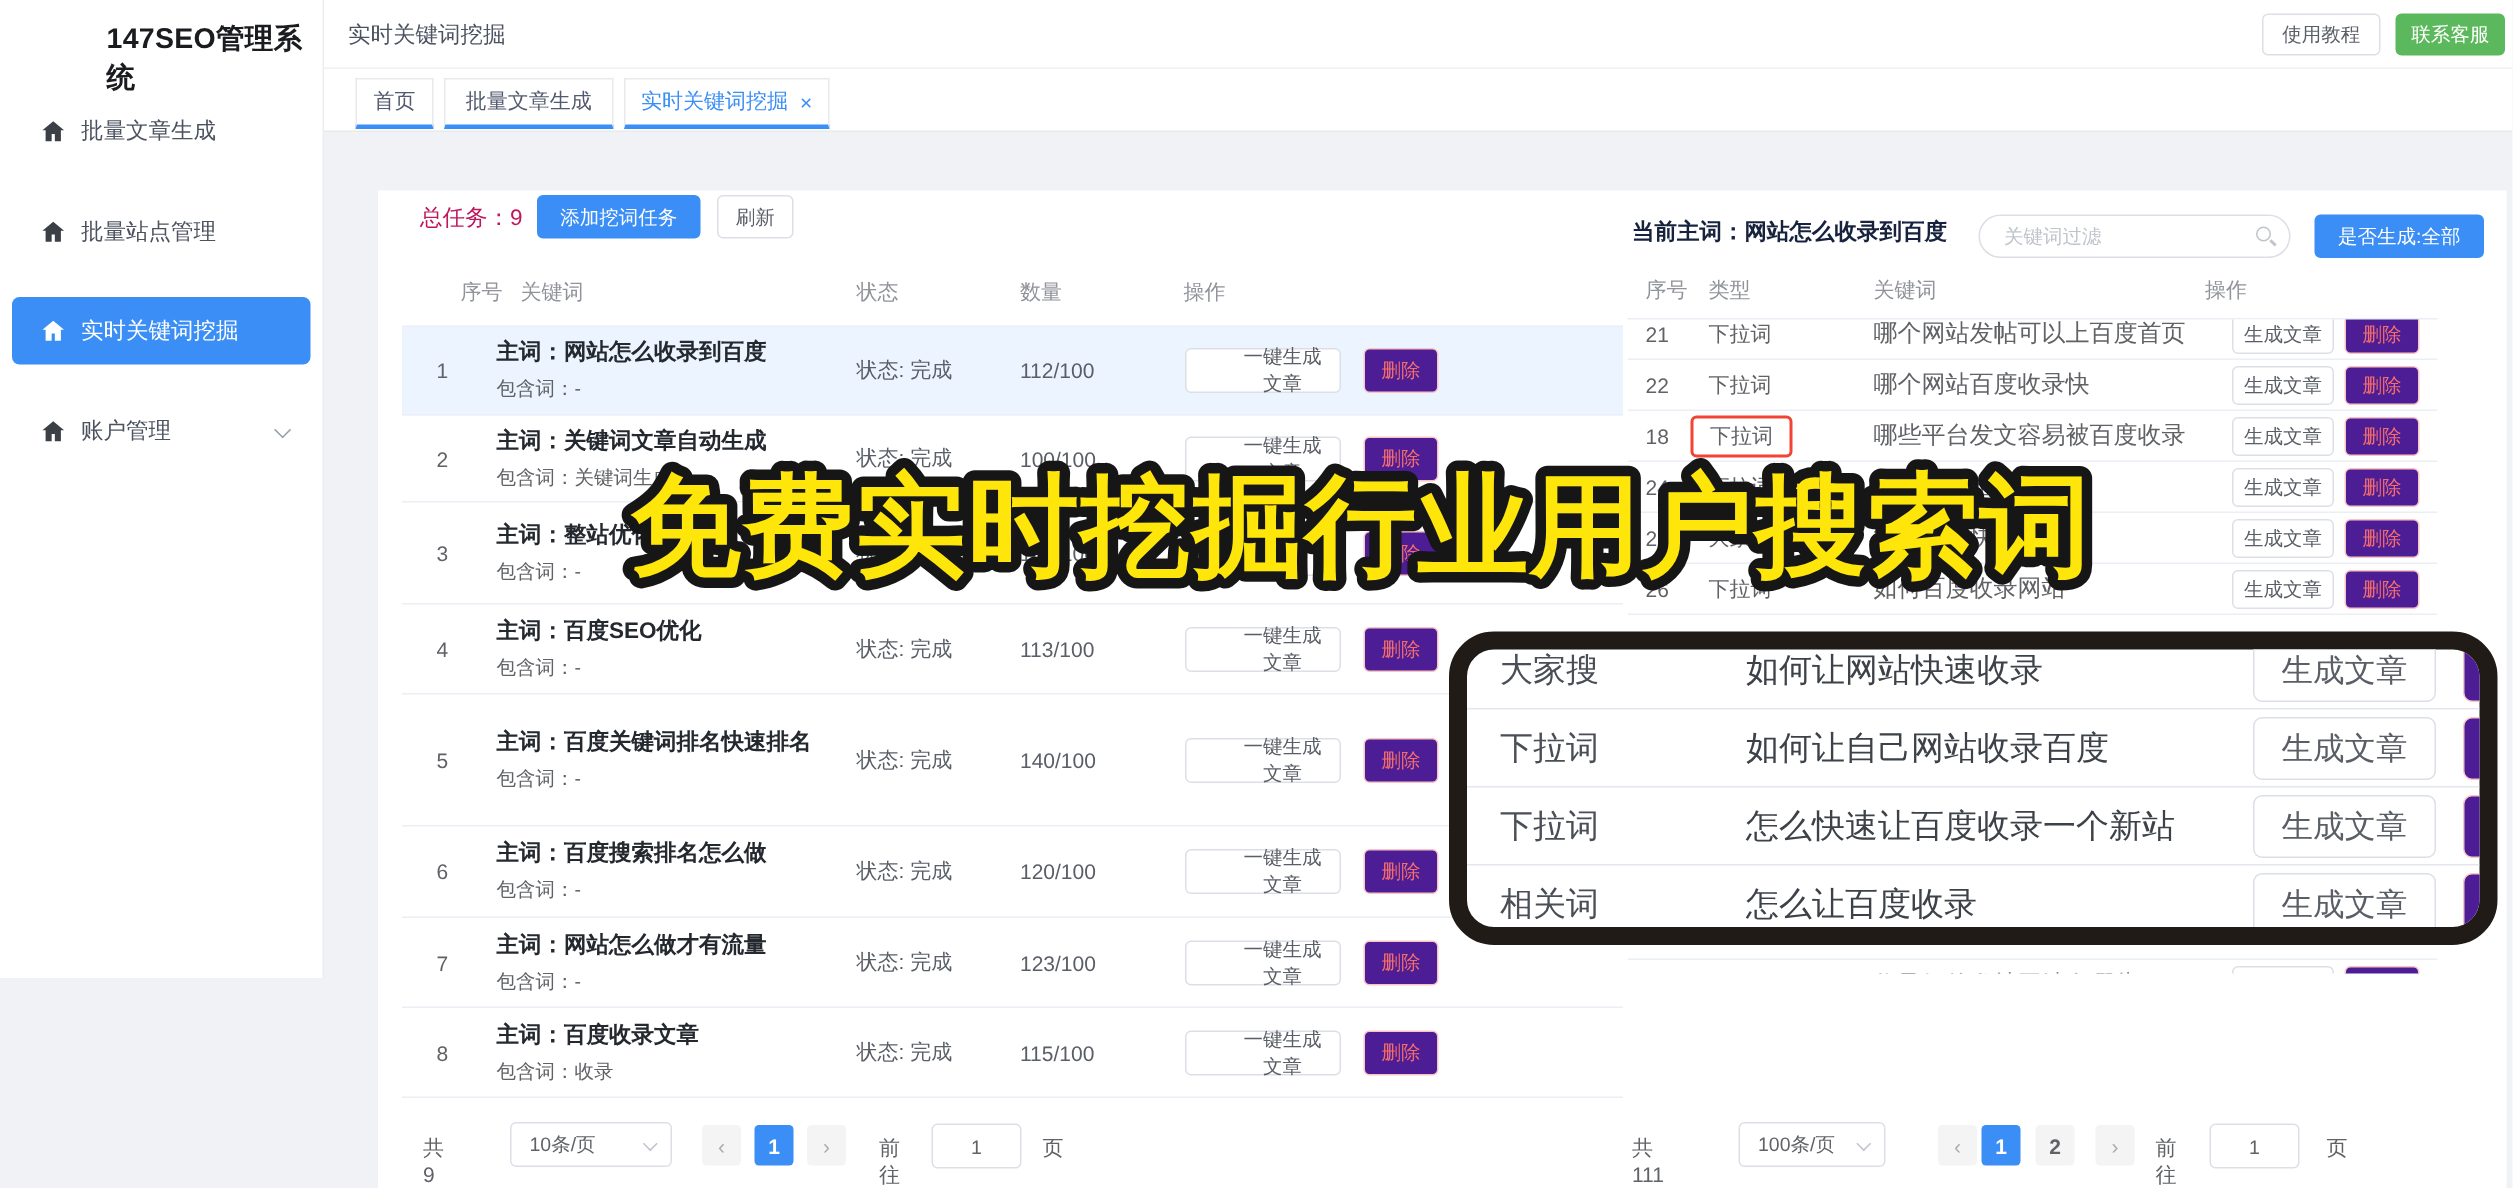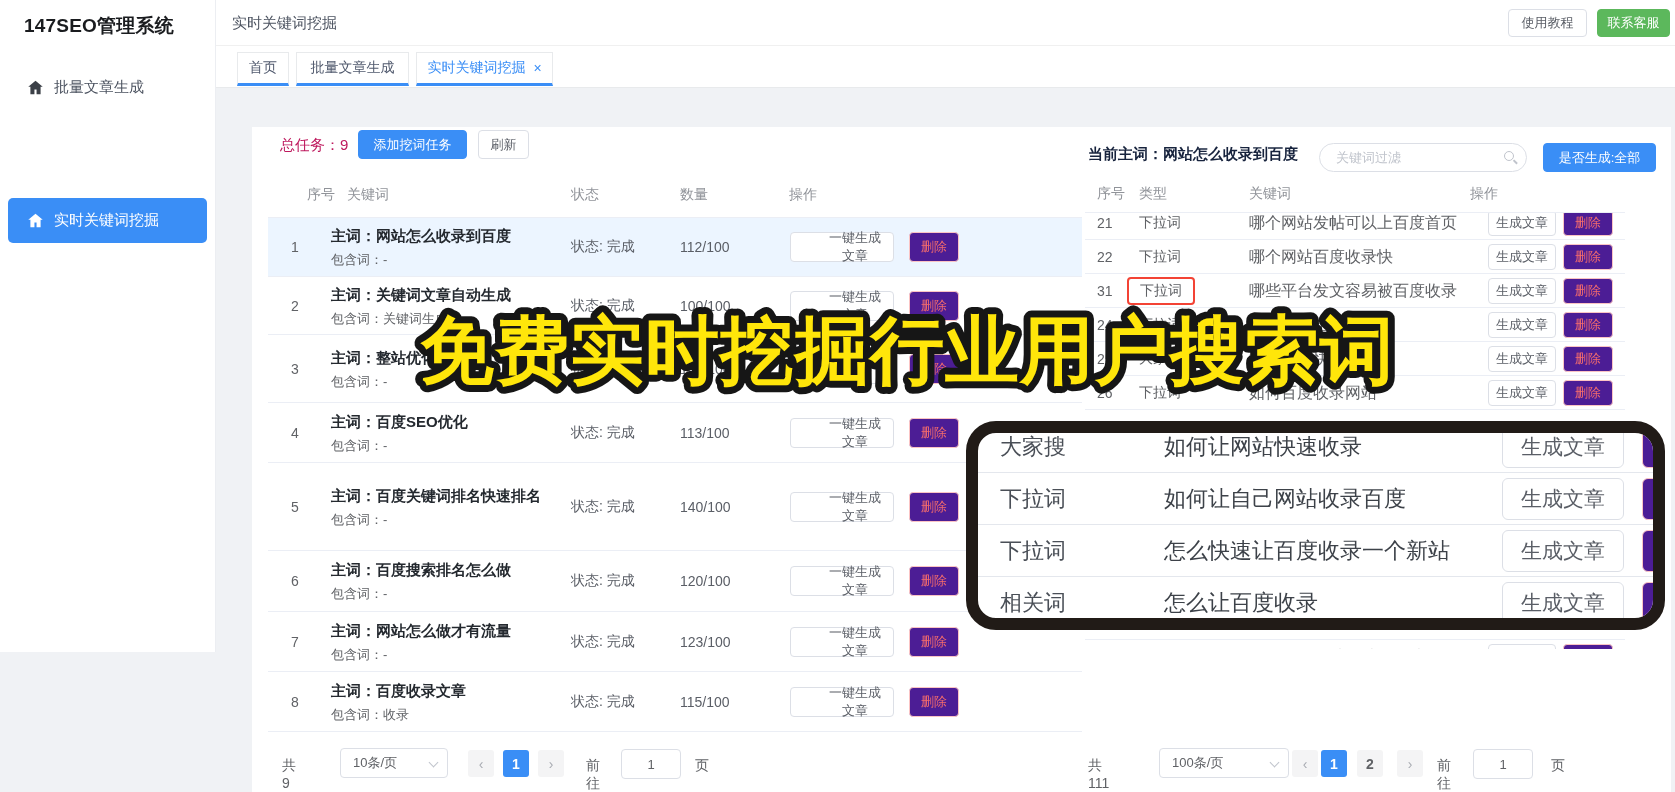--- a/index.html
+++ b/index.html
@@ -3,21 +3,21 @@
 <meta charset="utf-8">
 <style>
   * { box-sizing: border-box; }
   html,body { margin:0; padding:0; }
   body {
     width:1675px; height:792px; position:relative; overflow:hidden;
     background:#f0f2f5; color:#303133;
     font-family:"Liberation Sans","DejaVu Sans",sans-serif;
   }
   
-  .sidebar { position:absolute; left:0; top:0; width:216px; height:652px; background:#fff; border-right:1px solid #eceef2; z-index:6; }
+  .sidebar { position:absolute; left:0; top:0; width:216px; height:652px; background:#fff; border-right:1px solid #eceef2; z-index:6;padding-left:47px; }
   .logo { padding:13px 0 0 24px; font-size:19px; font-weight:bold; color:#1a1c1f; letter-spacing:0.2px; }
   .side-item { position:absolute; left:8px; width:199px; height:45px; border-radius:5px; display:flex; align-items:center; padding-left:19px; font-size:15px; color:#4c5360; cursor:pointer; }
   .side-item .h-icon { width:17px; height:17px; margin-right:10px; flex:0 0 auto; display:flex; }
   .side-item .h-icon svg { width:17px; height:17px; fill:#3b4047; }
   .side-item.active { background:#3a8ef6; color:#fff; }
   .side-item.active .h-icon svg { fill:#fff; }
   .chev { margin-left:auto; margin-right:16px; width:8px; height:8px; border:solid #9aa0ab; border-width:0 1.5px 1.5px 0; transform:rotate(45deg) translateY(-2px); }
   
   .topbar { position:absolute; left:216px; top:0; width:1459px; height:46px; background:#fff; border-bottom:1px solid #f0f0f0; z-index:5; }
   .topbar-title { position:absolute; left:16px; top:14px; font-size:15px; color:#4c5360; }
@@ -101,28 +101,45 @@
 <div class="sidebar">
   <div class="logo">147SEO管理系统</div>
   <div class="side-item" style="top:65px">
     <span class="h-icon">
         <svg viewBox="0 0 24 24">
           <path d="M12 2.5 1.8 11h3v10.5h5.7v-6.8h3v6.8h5.7V11h3z"></path>
         </svg>
       </span>
     <span>批量文章生成</span>
   </div>
+  <div class="side-item" style="top:132px">
+    <span class="h-icon">
+        <svg viewBox="0 0 24 24">
+          <path d="M12 2.5 1.8 11h3v10.5h5.7v-6.8h3v6.8h5.7V11h3z"></path>
+        </svg>
+      </span>
+    <span>批量站点管理</span>
+  </div>
   <div class="side-item active" style="top:198px">
     <span class="h-icon">
         <svg viewBox="0 0 24 24">
           <path d="M12 2.5 1.8 11h3v10.5h5.7v-6.8h3v6.8h5.7V11h3z"></path>
         </svg>
       </span>
     <span>实时关键词挖掘</span>
   </div>
+  <div class="side-item" style="top:265px">
+    <span class="h-icon">
+        <svg viewBox="0 0 24 24">
+          <path d="M12 2.5 1.8 11h3v10.5h5.7v-6.8h3v6.8h5.7V11h3z"></path>
+        </svg>
+      </span>
+    <span>账户管理</span>
+    <span class="chev"></span>
+  </div>
 </div>
 
 <div class="topbar">
   <div class="topbar-title">实时关键词挖掘</div>
   <div class="btn btn-plain">使用教程</div>
   <div class="btn btn-green">联系客服</div>
 </div>
 
 <div class="tabbar">
   <div class="tab tab1">
@@ -279,21 +296,21 @@
       <button class="btn btn-danger k-del">删除</button>
     </div>
     <div class="krow">
       <span class="k-no">22</span>
       <span class="k-type">下拉词</span>
       <span class="k-kw">哪个网站百度收录快</span>
       <button class="btn btn-plain k-gen">生成文章</button>
       <button class="btn btn-danger k-del">删除</button>
     </div>
     <div class="krow">
-      <span class="k-no">31</span>
+      <span class="k-no">18</span>
       <span class="red-box">下拉词</span>
       <span class="k-kw">哪些平台发文容易被百度收录</span>
       <button class="btn btn-plain k-gen">生成文章</button>
       <button class="btn btn-danger k-del">删除</button>
     </div>
     <div class="krow">
       <span class="k-no">24</span>
       <span class="k-type">下拉词</span>
       <span class="k-kw">如何让网站收录百度</span>
       <button class="btn btn-plain k-gen">生成文章</button>
@@ -319,21 +336,21 @@
       <span class="k-type">大家搜</span>
       <span class="k-kw">收录好的发帖网站有哪些</span>
       <button class="btn btn-plain k-gen">生成文章</button>
       <button class="btn btn-danger k-del">删除</button>
     </div>
 
   </div>
 
   <div class="pag pag-r">
     <span class="ptotal" style="left:836px">共 111 条</span>
-    <div class="psel" style="left:907px; width:130px">
+    <div class="psel" style="left:907px; width:98px">
       <span>100条/页</span>
       <span class="caret"></span>
     </div>
     <div class="pbtn" style="left:1040px">‹</div>
     <div class="pbtn num on" style="left:1069px">1</div>
     <div class="pbtn num" style="left:1105px">2</div>
     <div class="pbtn" style="left:1145px">›</div>
     <span class="pgoto" style="left:1185px">前往</span>
     <input class="pinput" style="left: 1221px;" value="1">
     <span class="pgoto" style="left:1299px">页</span>

